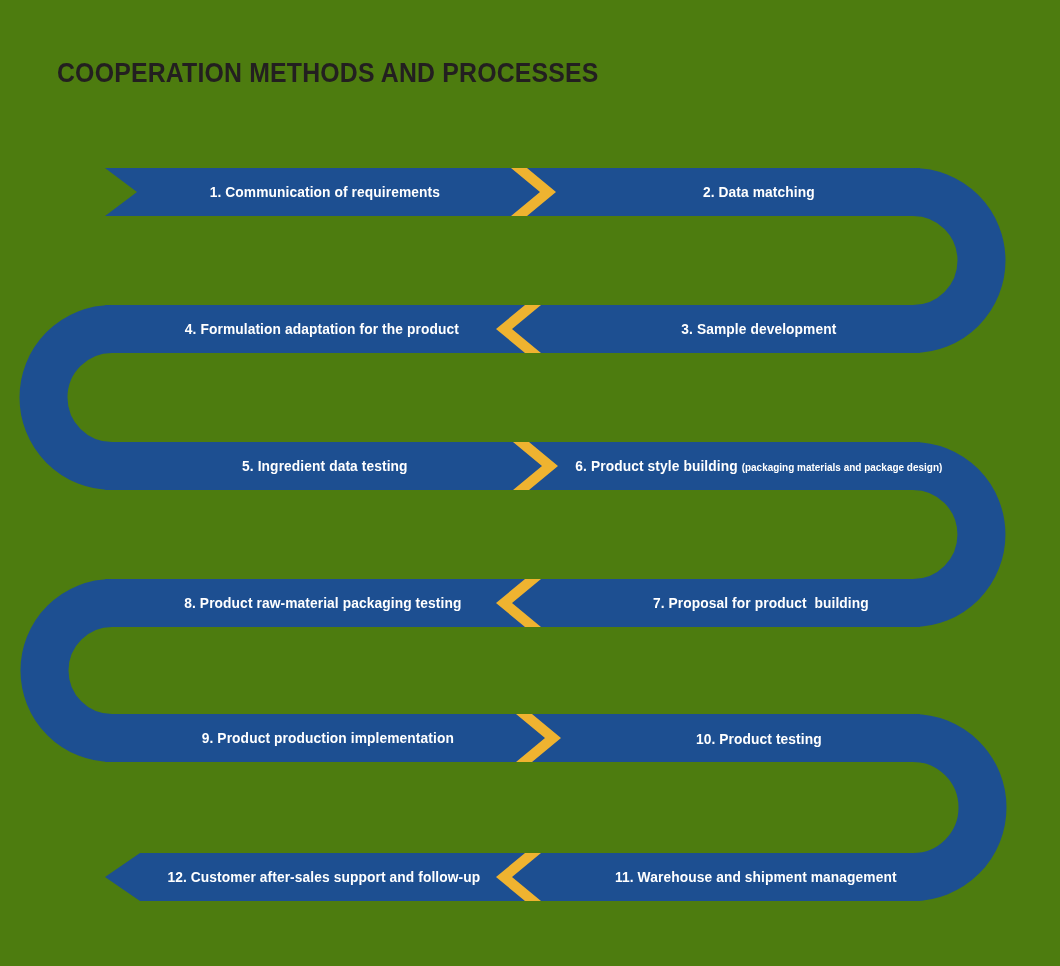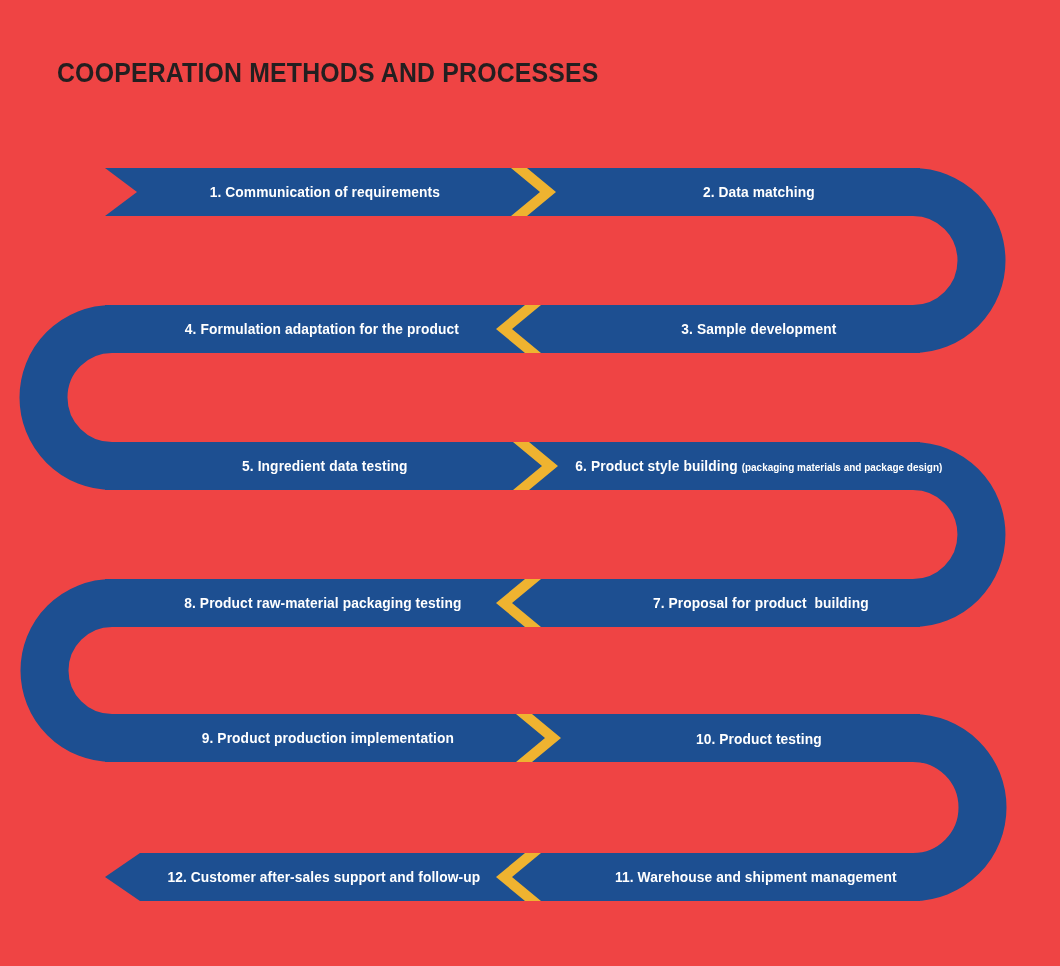--- a/index.html
+++ b/index.html
@@ -11,21 +11,21 @@
     width: 1060px;
     height: 966px;
     font-family: "Liberation Sans", sans-serif;
     overflow: hidden;
     position: relative;
   }
   #stage {
     position: relative;
     width: 1060px;
     height: 966px;
-    background: #ef4444;
+    background: #4d7c0f;
   }
   #diagram-title {
     position: absolute;
     left: 57px;
     top: 58px;
     font-family: "Liberation Sans", sans-serif;
     font-size: 27px;
     font-weight: bold;
     letter-spacing: 0.2px;
     color: #231f20;

